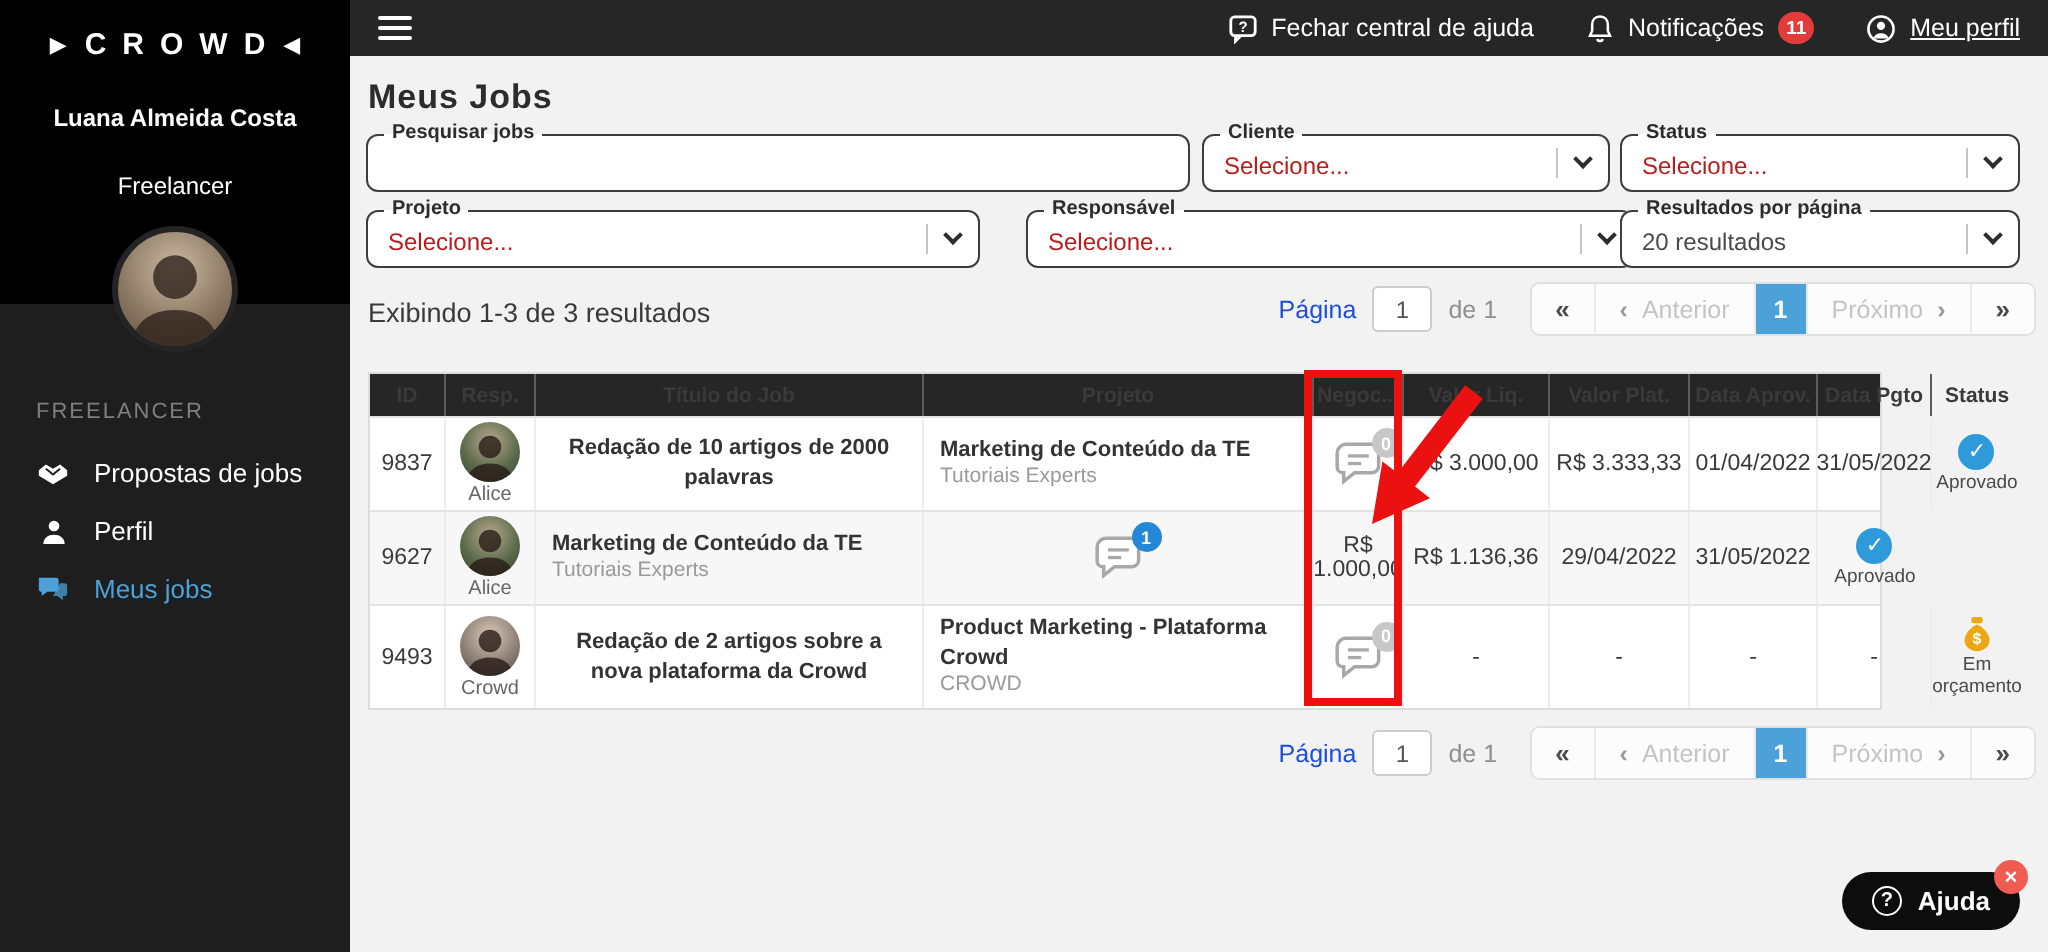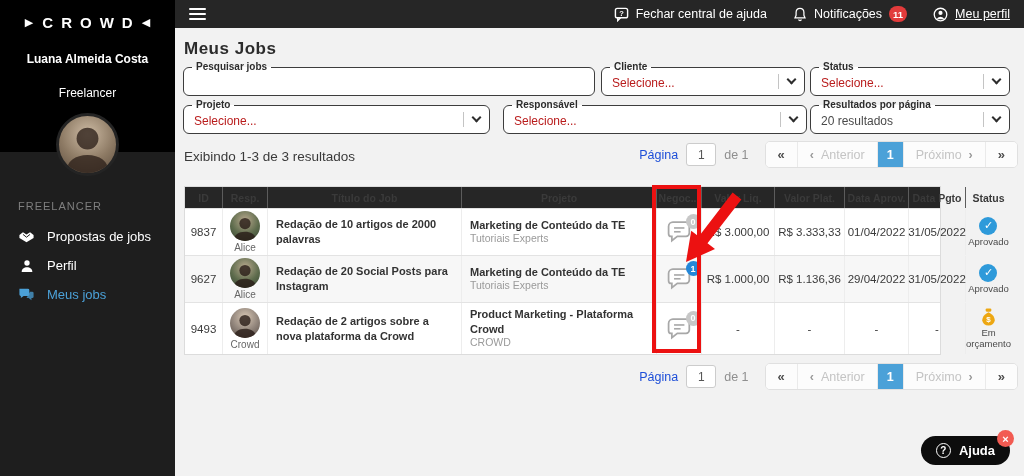--- a/index.html
+++ b/index.html
@@ -78,21 +78,21 @@
   .trow.head { background:#262626; color:#fff; height:21px; }
   .trow.head .c { border-right:1px solid #5c5c5c; font-size:10.5px; font-weight:700; }
   .trow.head .c:last-child { border-right:none; }
   .trow.body { border-top:1px solid #e3e3e3; background:#fff; }
   .trow.body.alt { background:#f7f7f7; }
   .trow.r-norm { min-height:47px; } .trow.r-tall { min-height:52px; }
   .c { display:flex; align-items:center; justify-content:center; text-align:center;
     border-right:1px solid #ededed; font-size:11.5px; color:#3a3a3a; padding:2px; }
   .trow.body .c:last-child { border-right:none; }
   .c.left { flex-direction:column; align-items:flex-start; justify-content:center; text-align:left; padding:4px 8px; }
-  .job-title { font-size:11px; font-weight:700; color:#333; line-height:1.35; }
+  .job-title { font-size:11px; font-weight:700; color:#333; line-height:1.35;text-align:center; }
   .proj-name { font-size:11px; font-weight:700; color:#333; line-height:1.3; }
   .proj-sub { font-size:10.5px; color:#9a9a9a; line-height:1.3; }
   .resp { display:flex; flex-direction:column; align-items:center; gap:1px; }
   .photo { width:30px; height:30px; border-radius:50%; overflow:hidden; }
   .photo svg { width:100%; height:100%; }
   .ph-alice { background:radial-gradient(circle at 50% 32%, #b9a98e 0%, #5d6b4c 55%, #31402e 100%); }
   .ph-fabi { background:radial-gradient(circle at 50% 32%, #d8c7b4 0%, #8d8178 55%, #54483f 100%); }
   .resp-name { font-size:10px; color:#666; }
   .chatwrap { position:relative; width:27px; height:24px; cursor:pointer; }
   .nbadge { position:absolute; top:-6px; right:-8px; width:15px; height:15px; border-radius:50%;
@@ -231,21 +231,21 @@
     </fieldset>
 
     <fieldset class="ff" style="left:8px; top:72px; width:307px">
       <legend>Projeto</legend>
       <div class="ff-value">Selecione...</div>
       <div class="sel-ctl">
           <span class="sel-bar"></span>
           <span class="chev"></span>
         </div>
     </fieldset>
-    <fieldset class="ff" style="left:328px; top:72px; width:304px">
+    <fieldset class="ff" style="left:338px; top:72px; width:304px">
       <legend>Responsável</legend>
       <div class="ff-value">Selecione...</div>
       <div class="sel-ctl">
           <span class="sel-bar"></span>
           <span class="chev"></span>
         </div>
     </fieldset>
     <fieldset class="ff" style="left:635px; top:72px; width:200px">
       <legend>Resultados por página</legend>
       <div class="ff-value dark">20 resultados</div>
@@ -335,23 +335,20 @@
         <div class="c">
           <div class="resp">
             <div class="photo ph-alice"><svg viewBox="0 0 24 24">
                   <circle cx="12" cy="10" r="4.5" fill="rgba(40,28,22,.8)"></circle>
                   <path d="M3 24c0-5 4-7.4 9-7.4s9 2.4 9 7.4Z" fill="rgba(40,28,22,.8)"></path>
                 </svg></div>
             <span class="resp-name">Alice</span>
           </div>
         </div>
         <div class="c left">
-            <span class="job-title">Redação de 20 Social Posts para Instagram</span>
-          </div>
-        <div class="c left">
           <span class="proj-name">Marketing de Conteúdo da TE</span>
           <span class="proj-sub">Tutoriais Experts</span>
         </div>
         <div class="c">
           <div class="chatwrap">
             <svg viewBox="0 0 24 22" width="27" height="24">
                 <path d="M6 2h12a3 3 0 0 1 3 3v7a3 3 0 0 1-3 3h-8l-5 4v-4h-.5A2.5 2.5 0 0 1 2 12.5V6a4 4 0 0 1 4-4Z" fill="#fff" stroke="#a8a8a8" stroke-width="1.6"></path>
                 <line x1="7" y1="7.3" x2="16.5" y2="7.3" stroke="#a8a8a8" stroke-width="1.5"></line>
                 <line x1="7" y1="10.8" x2="13" y2="10.8" stroke="#a8a8a8" stroke-width="1.5"></line>
               </svg>

